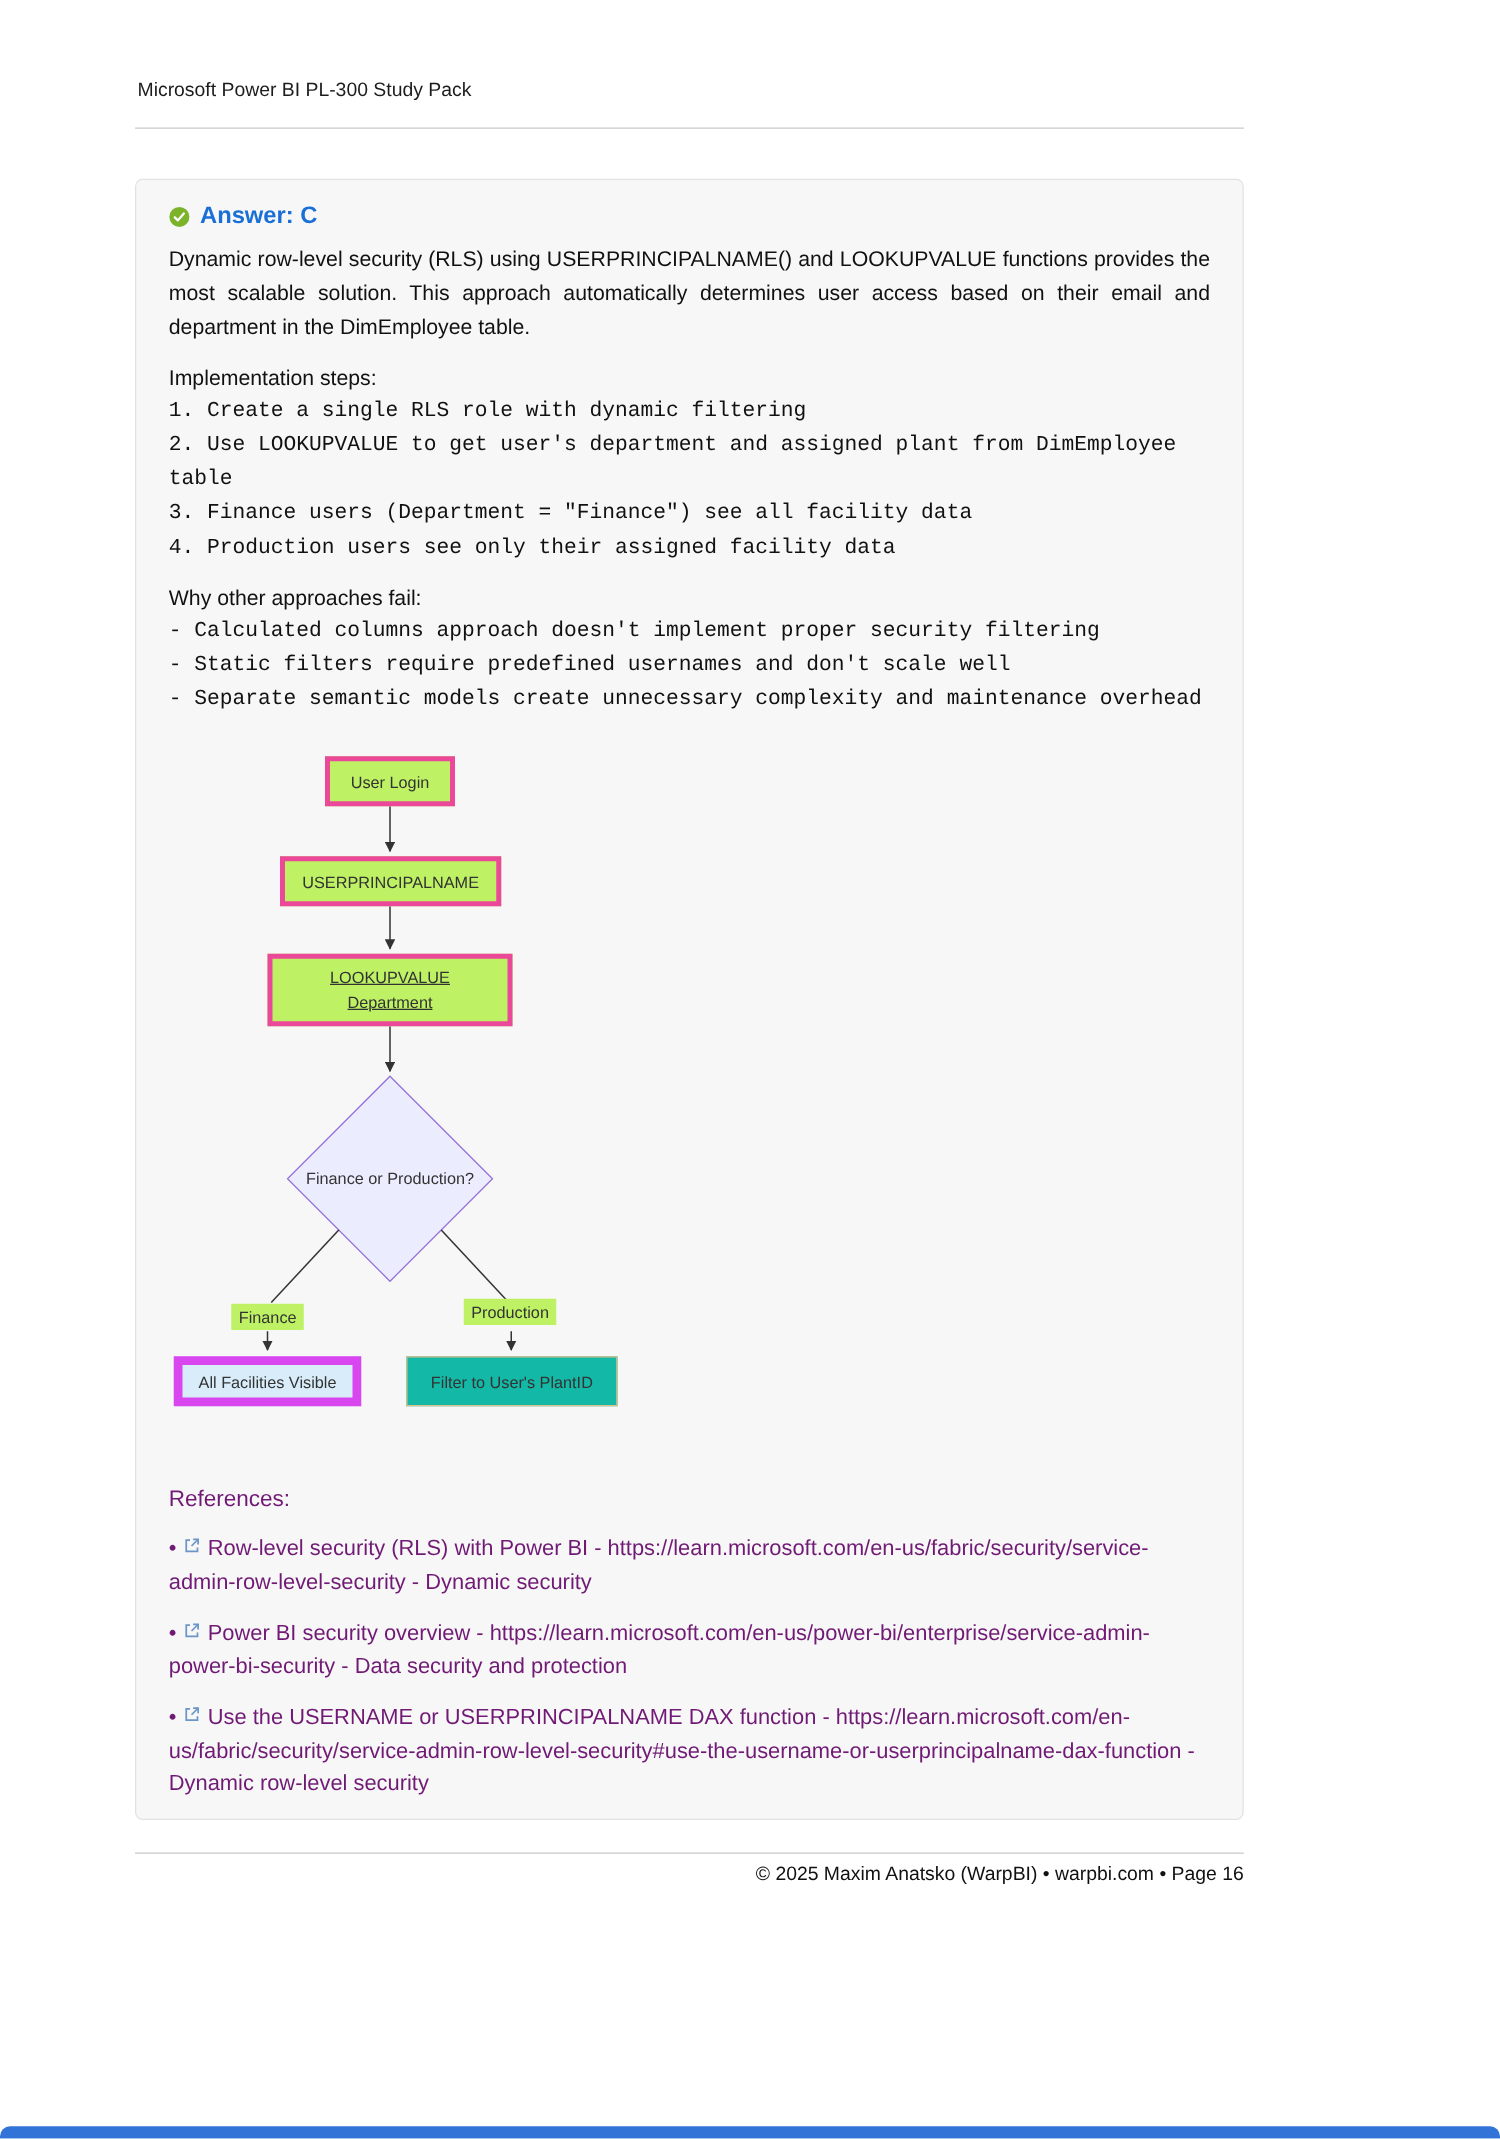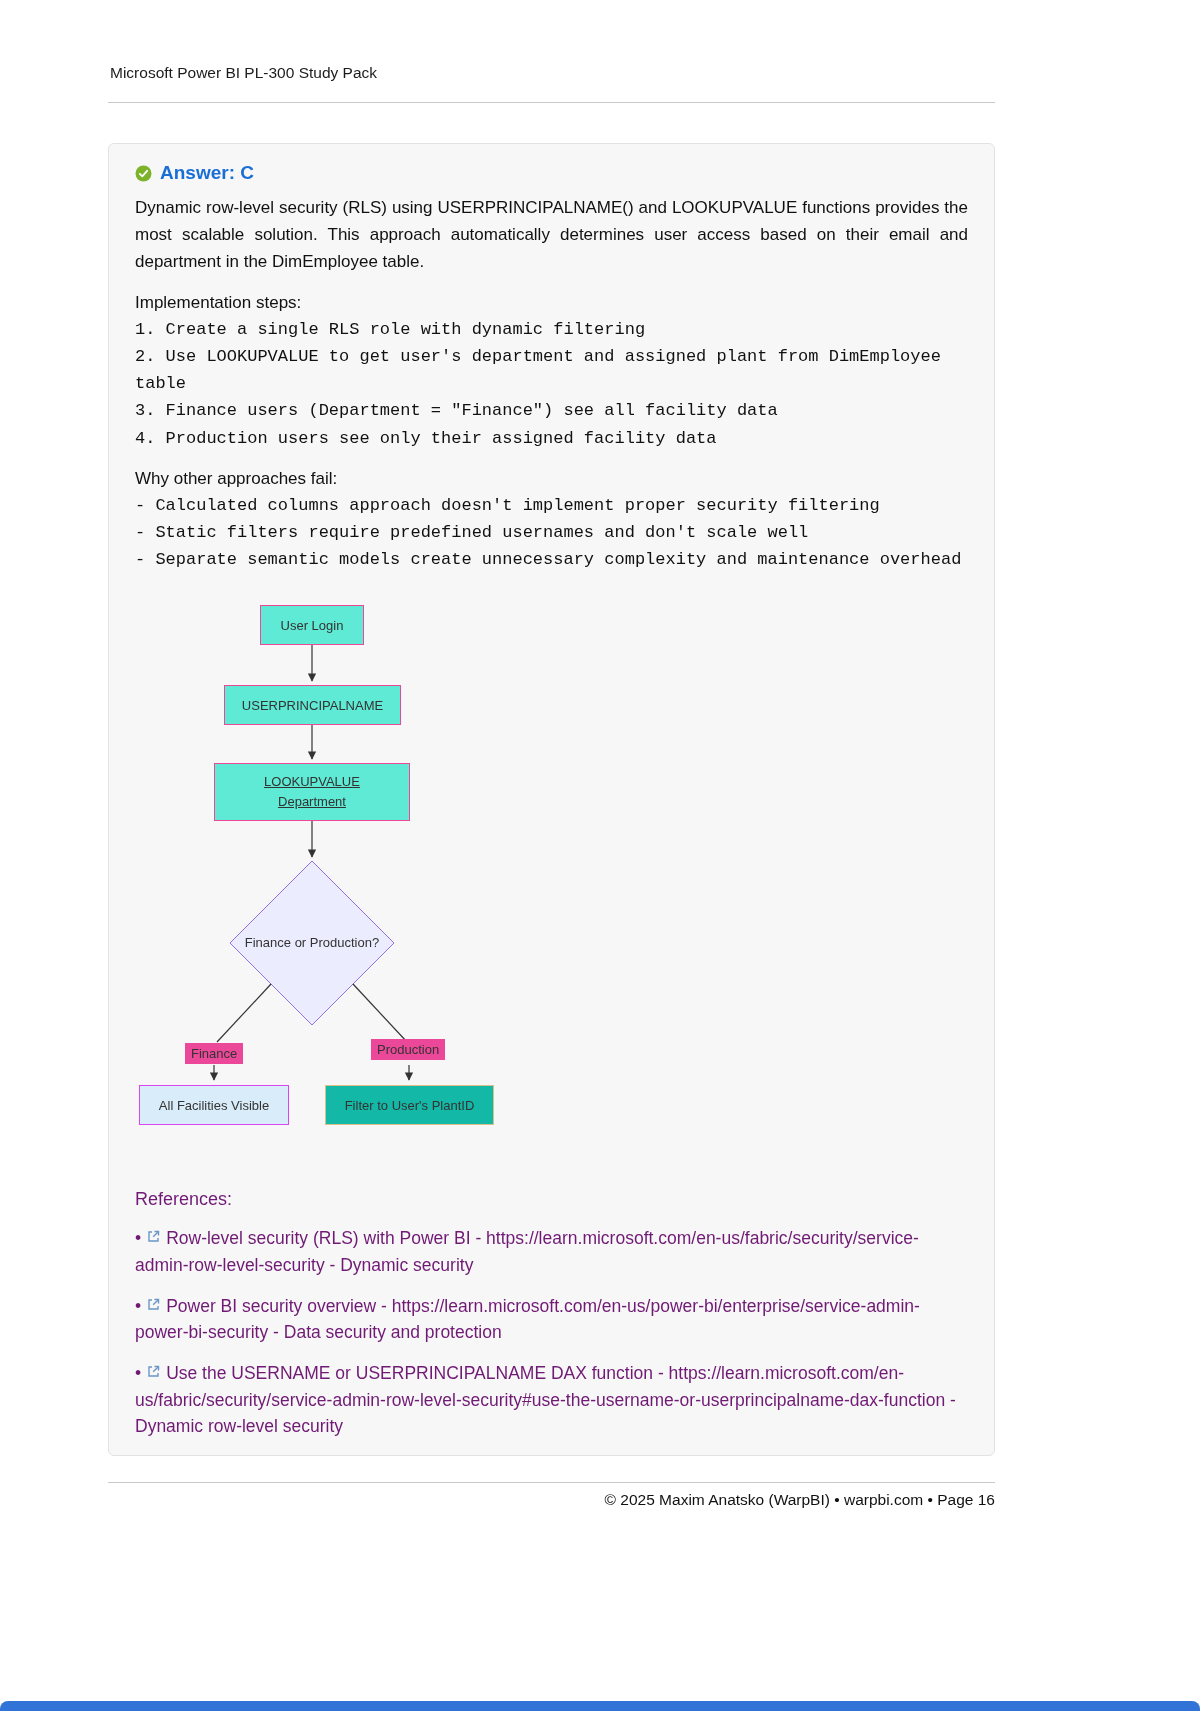--- a/index.html
+++ b/index.html
@@ -29,30 +29,30 @@
   .section-heading { font-size:17px; line-height:1.6; margin-top:13px; }
   .plain-list div { font-size:17px; line-height:1.6;font-family:Liberation Mono, monospace; }
 
   
   .flowchart { position:relative; width:560px; height:528px; margin:28px 0 0 4px; }
   .edges { position:absolute; left:0; top:0; }
   .flow-node {
     position:absolute; display:flex; flex-direction:column;
     align-items:center; justify-content:center; text-align:center;
     font-size:13px; color:#333333;
-    background:#5eead4; border:1px solid #ec4899;
+    background:#bef264; border:4px solid #ec4899;
   }
   .node-login { left:121px; top:4px; width:104px; height:40px; }
   .node-upn { left:85px; top:84px; width:177px; height:40px; }
   .node-lookup { left:75px; top:162px; width:196px; height:58px; line-height:1.55;text-decoration:underline; }
   .diamond-label { position:absolute; left:91px; top:334px; width:164px; text-align:center; font-size:13px; color:#333333; }
-  .edge-label { position:absolute; font-size:13px; color:#333333; background:#ec4899; padding:3px 6px; }
+  .edge-label { position:absolute; font-size:13px; color:#333333; background:#bef264; padding:3px 6px; }
   .el-finance { left:46px; top:442px; }
   .el-production { left:232px; top:438px; }
-  .result-finance { left:0; top:484px; width:150px; height:40px; background:#D8ECF9; border:1px solid #d946ef; }
+  .result-finance { left:0; top:484px; width:150px; height:40px; background:#D8ECF9; border:7px solid #d946ef; }
   .result-production { left:186px; top:484px; width:169px; height:40px; background:#14b8a6; border:1px solid #dcc08a; }
 
   
   .references { margin-top:60px; color:#701a75; }
   .ref-heading { font-size:18px; }
   .ref-item { font-size:17.5px; line-height:1.5; margin-top:15px; overflow-wrap:anywhere; }
   .bullet { margin-right:3px; }
   .ext-icon { display:inline-block; margin:0 6px 0 3px; position:relative; top:-1px; }
 
   .doc-footer { margin:8px 205px 0 108px; text-align:right; font-size:15.5px; color:#111111; }

